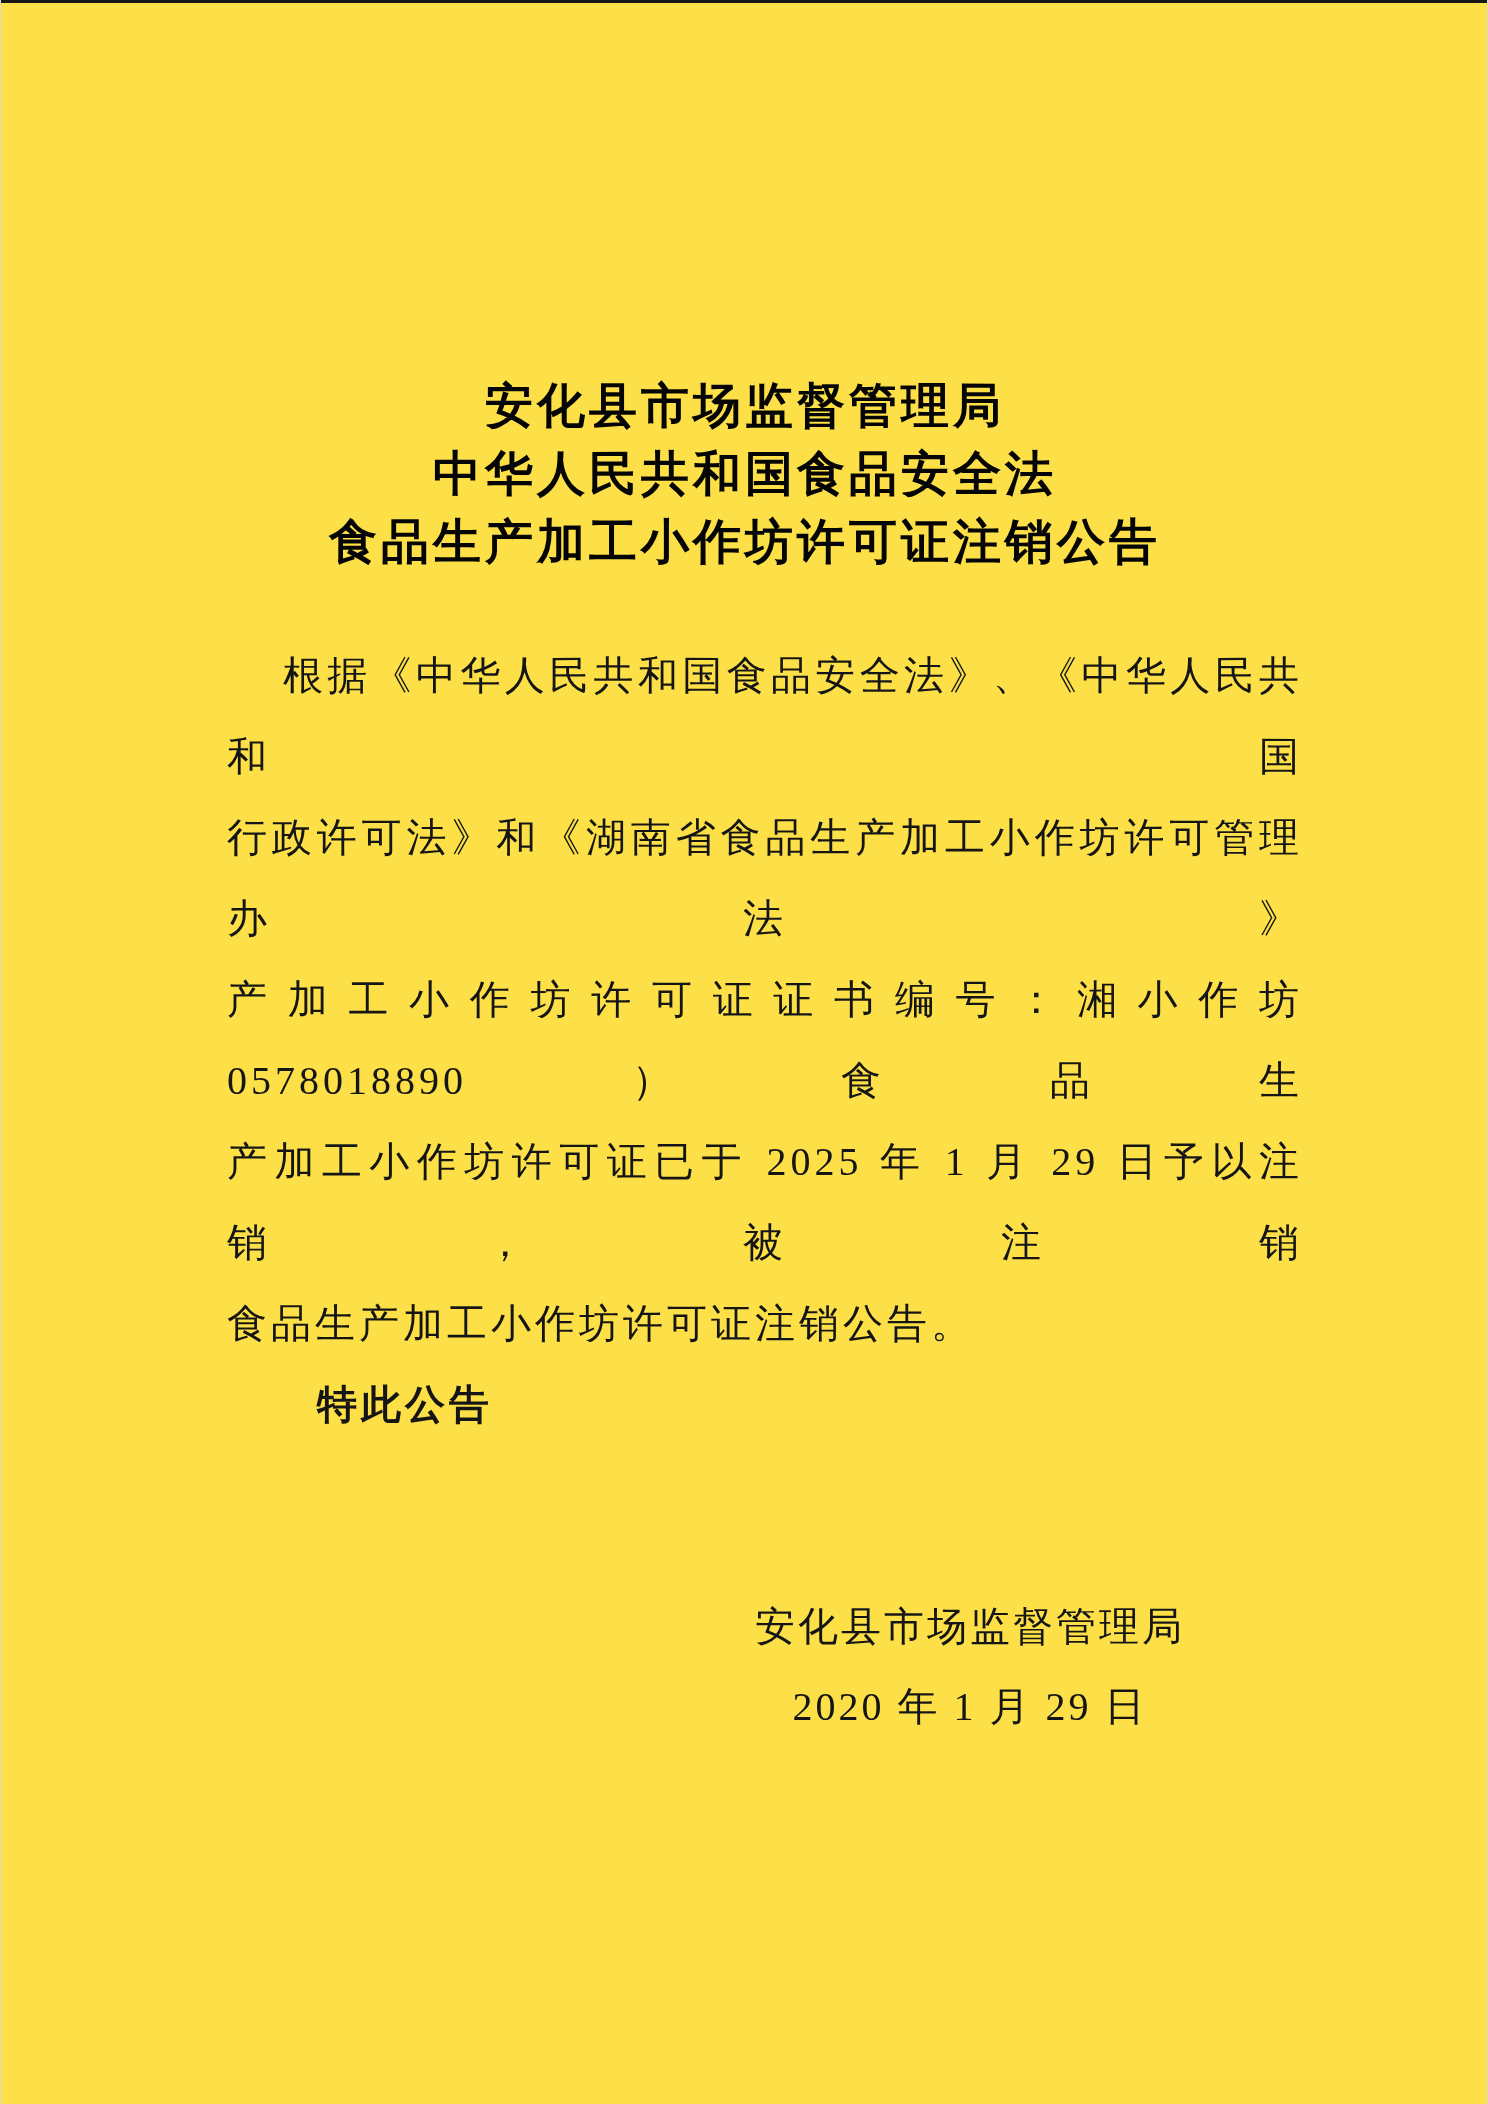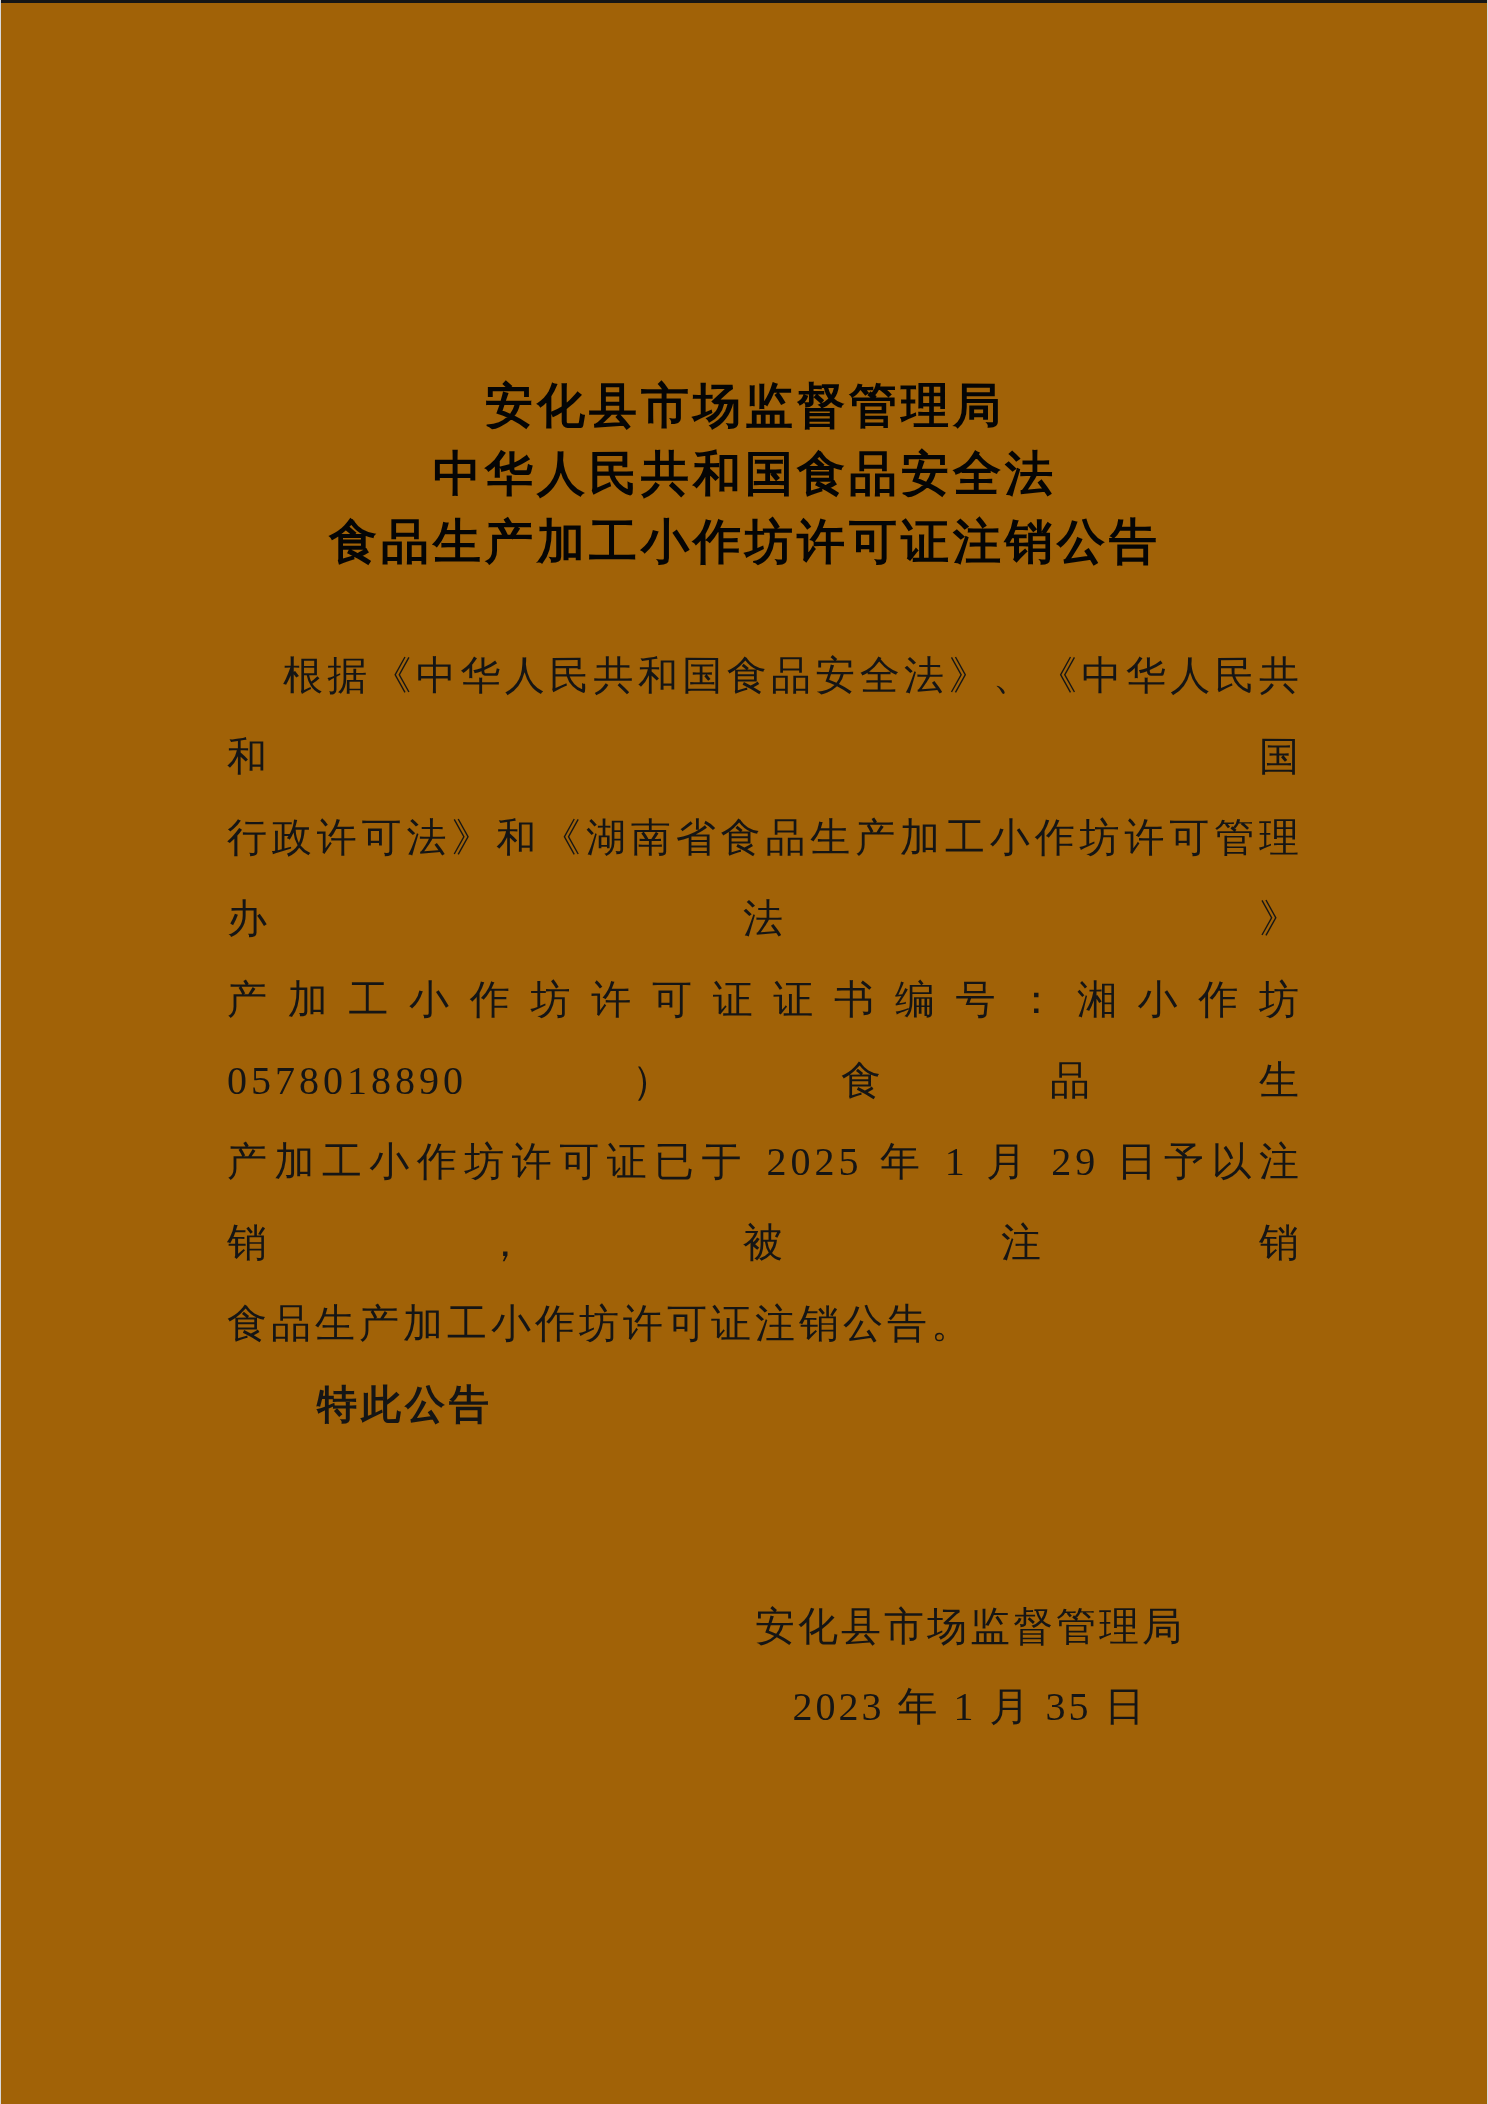--- a/index.html
+++ b/index.html
@@ -4,21 +4,21 @@
 <style>
   html, body {
     margin: 0;
     padding: 0;
     background: #ffffff;
   }
   .page {
     position: relative;
     width: 1488px;
     height: 2104px;
-    background: #a16207;
+    background: #fde047;
     overflow: hidden;
     font-family: "Liberation Serif", "DejaVu Serif", serif;
     color: #111111;
     box-sizing: border-box;
     border-left: 1px solid #d9d9d9;
     border-right: 1px solid #d9d9d9;
   }
   .scan-top-line {
     position: absolute;
     top: 0;
@@ -95,17 +95,17 @@
       <div class="body-line justify first">根据《中华人民共和国食品安全法》、《中华人民共和国</div>
       <div class="body-line justify">行政许可法》和《湖南省食品生产加工小作坊许可管理办法》</div>
       <div class="body-line justify">产加工小作坊许可证证书编号：湘小作坊 0578018890）食品生</div>
       <div class="body-line justify">产加工小作坊许可证已于 2025 年 1 月 29 日予以注销，被注销</div>
       <div class="body-line">食品生产加工小作坊许可证注销公告。</div>
       <div class="body-line closing-line">特此公告</div>
     </div>
 
     <div class="signature-block">
       <div>安化县市场监督管理局</div>
-      <div>2023 年 1 月 35 日</div>
+      <div>2020 年 1 月 29 日</div>
     </div>
 
   </div>
 </div>
 
 </body></html>

